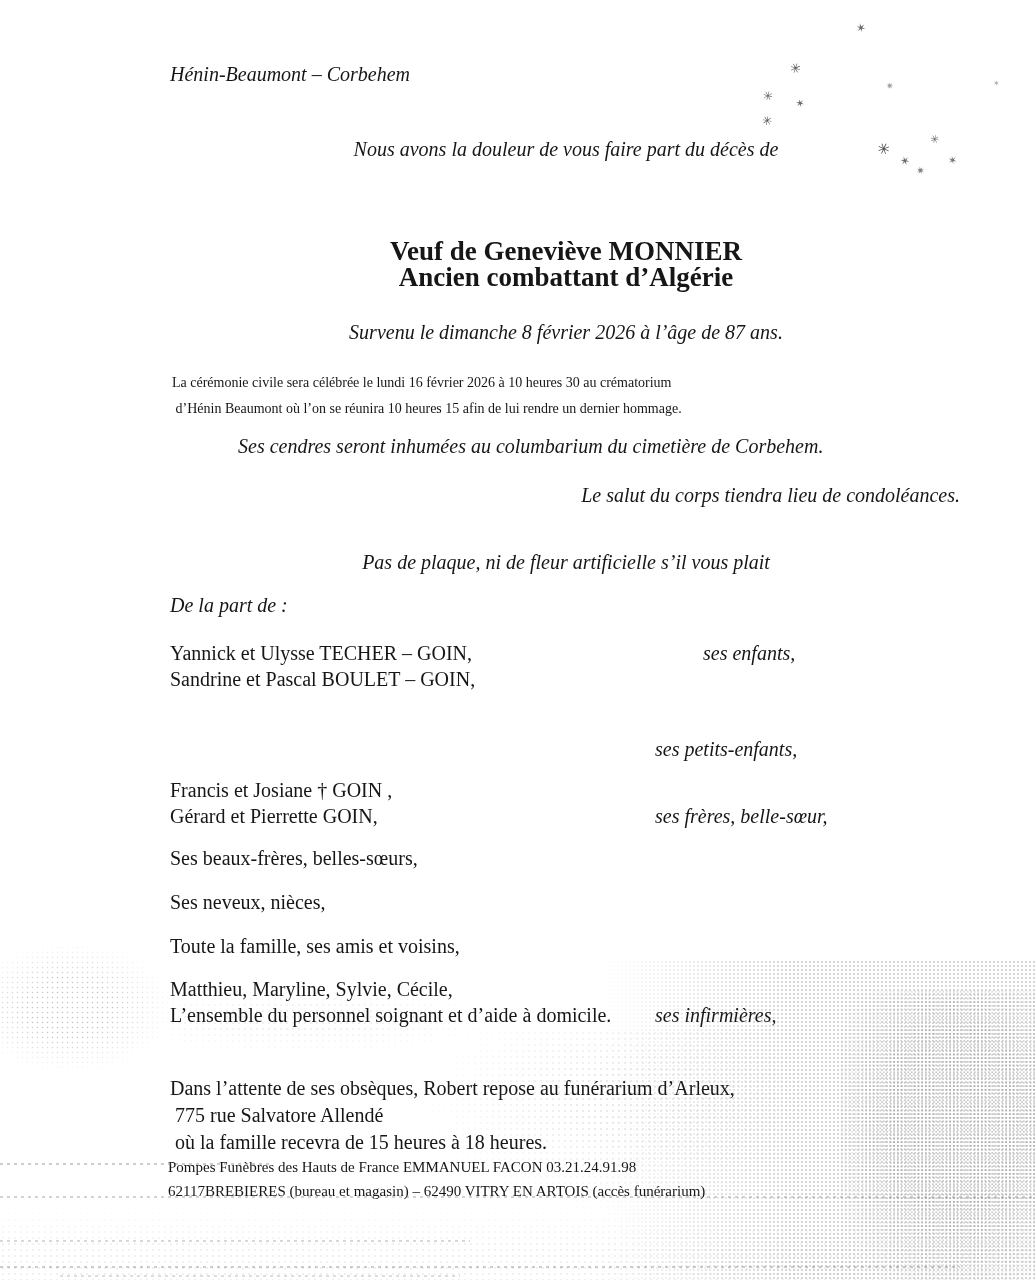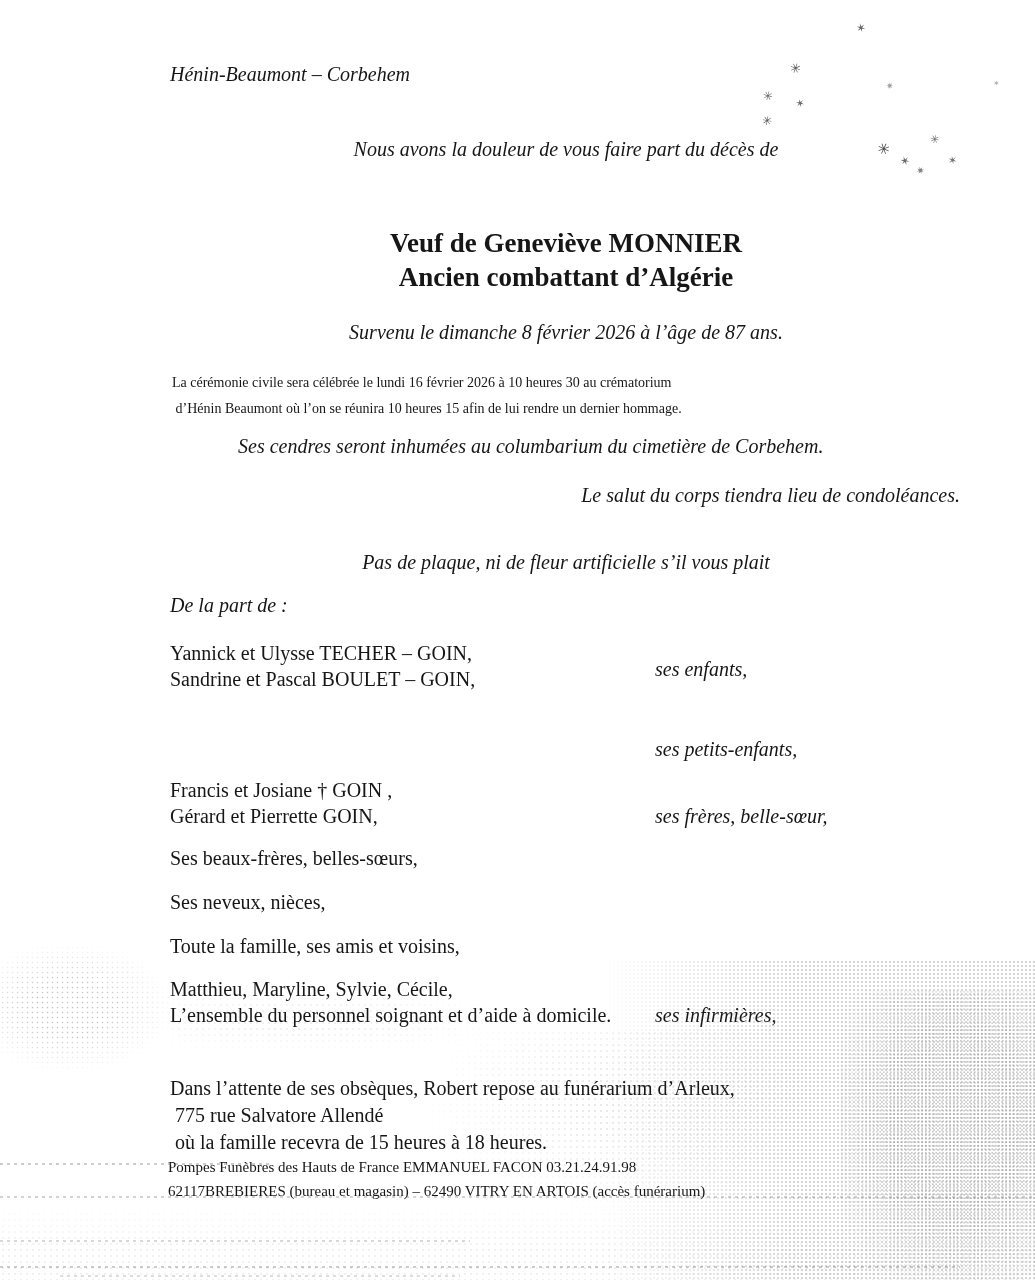--- a/index.html
+++ b/index.html
@@ -47,21 +47,21 @@
 </style>
 </head>
 <body>
 
 <div class="page">
 
   <div class="abs body-text line" style="left:170px;top:62px;">Hénin-Beaumont – Corbehem</div>
 
   <div class="abs centered body-text" style="top:137px;">Nous avons la douleur de vous faire part du décès de</div>
 
-  <div class="abs centered subtitle" style="top:228px;">Veuf de Geneviève MONNIER</div>
+  <div class="abs centered subtitle" style="top:236px;">Veuf de Geneviève MONNIER</div>
   <div class="abs centered subtitle" style="top:262px;">Ancien combattant d’Algérie</div>
 
   <div class="abs centered body-text" style="top:320px;">Survenu le dimanche 8 février 2026 à l’âge de 87 ans.</div>
 
   <div class="abs para" style="left:172px;top:370px;">
     <div class="line">La cérémonie civile sera célébrée le lundi 16 février 2026 à 10 heures 30 au crématorium</div>
     <div class="line"> d’Hénin Beaumont où l’on se réunira 10 heures 15 afin de lui rendre un dernier hommage.</div>
   </div>
 
   <div class="abs body-text line" style="left:238px;top:434px;">Ses cendres seront inhumées au columbarium du cimetière de Corbehem.</div>
@@ -69,21 +69,21 @@
   <div class="abs body-text italic" style="left:160px;top:483px;width:800px;text-align:right;">Le salut du corps tiendra lieu de condoléances.</div>
 
   <div class="abs centered body-text" style="top:550px;">Pas de plaque, ni de fleur artificielle s’il vous plait</div>
 
   <div class="abs body-text line" style="left:170px;top:593px;">De la part de :</div>
 
   <div class="abs family" style="left:170px;top:640px;">
     <div class="line">Yannick et Ulysse TECHER – GOIN,</div>
     <div class="line">Sandrine et Pascal BOULET – GOIN,</div>
   </div>
-  <div class="relation" style="top:656px;">ses enfants,</div>
+  <div class="relation" style="top:640px;margin-left:48px;">ses enfants,</div>
 
   <div class="relation" style="top:736px;">ses petits-enfants,</div>
 
   <div class="abs family" style="left:170px;top:777px;">
     <div class="line">Francis et Josiane † GOIN ,</div>
     <div class="line">Gérard et Pierrette GOIN,</div>
   </div>
   <div class="relation" style="top:803px;">ses frères, belle-sœur,</div>
 
   <div class="abs family line" style="left:170px;top:845px;">Ses beaux-frères, belles-sœurs,</div>

